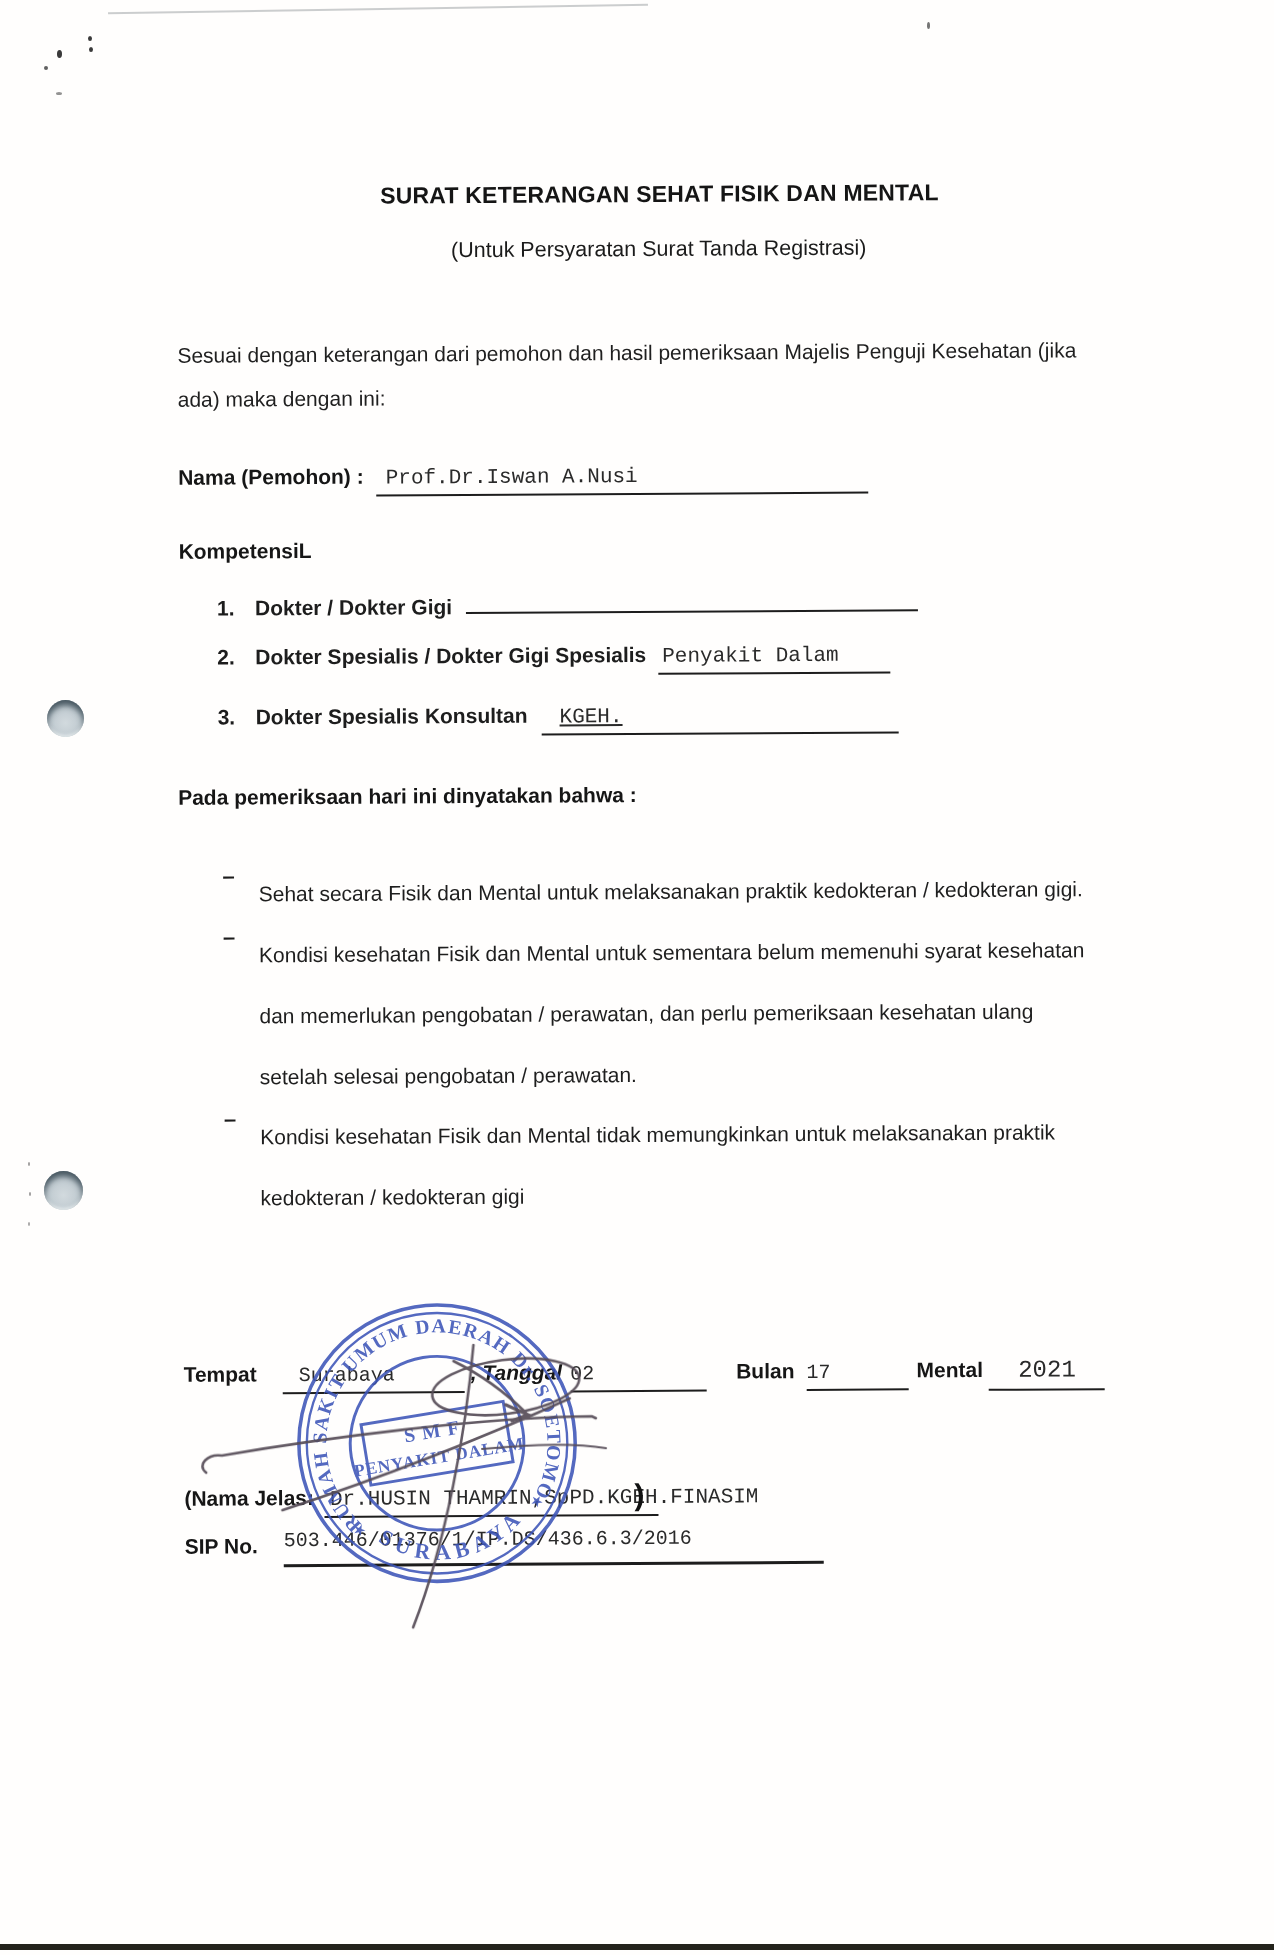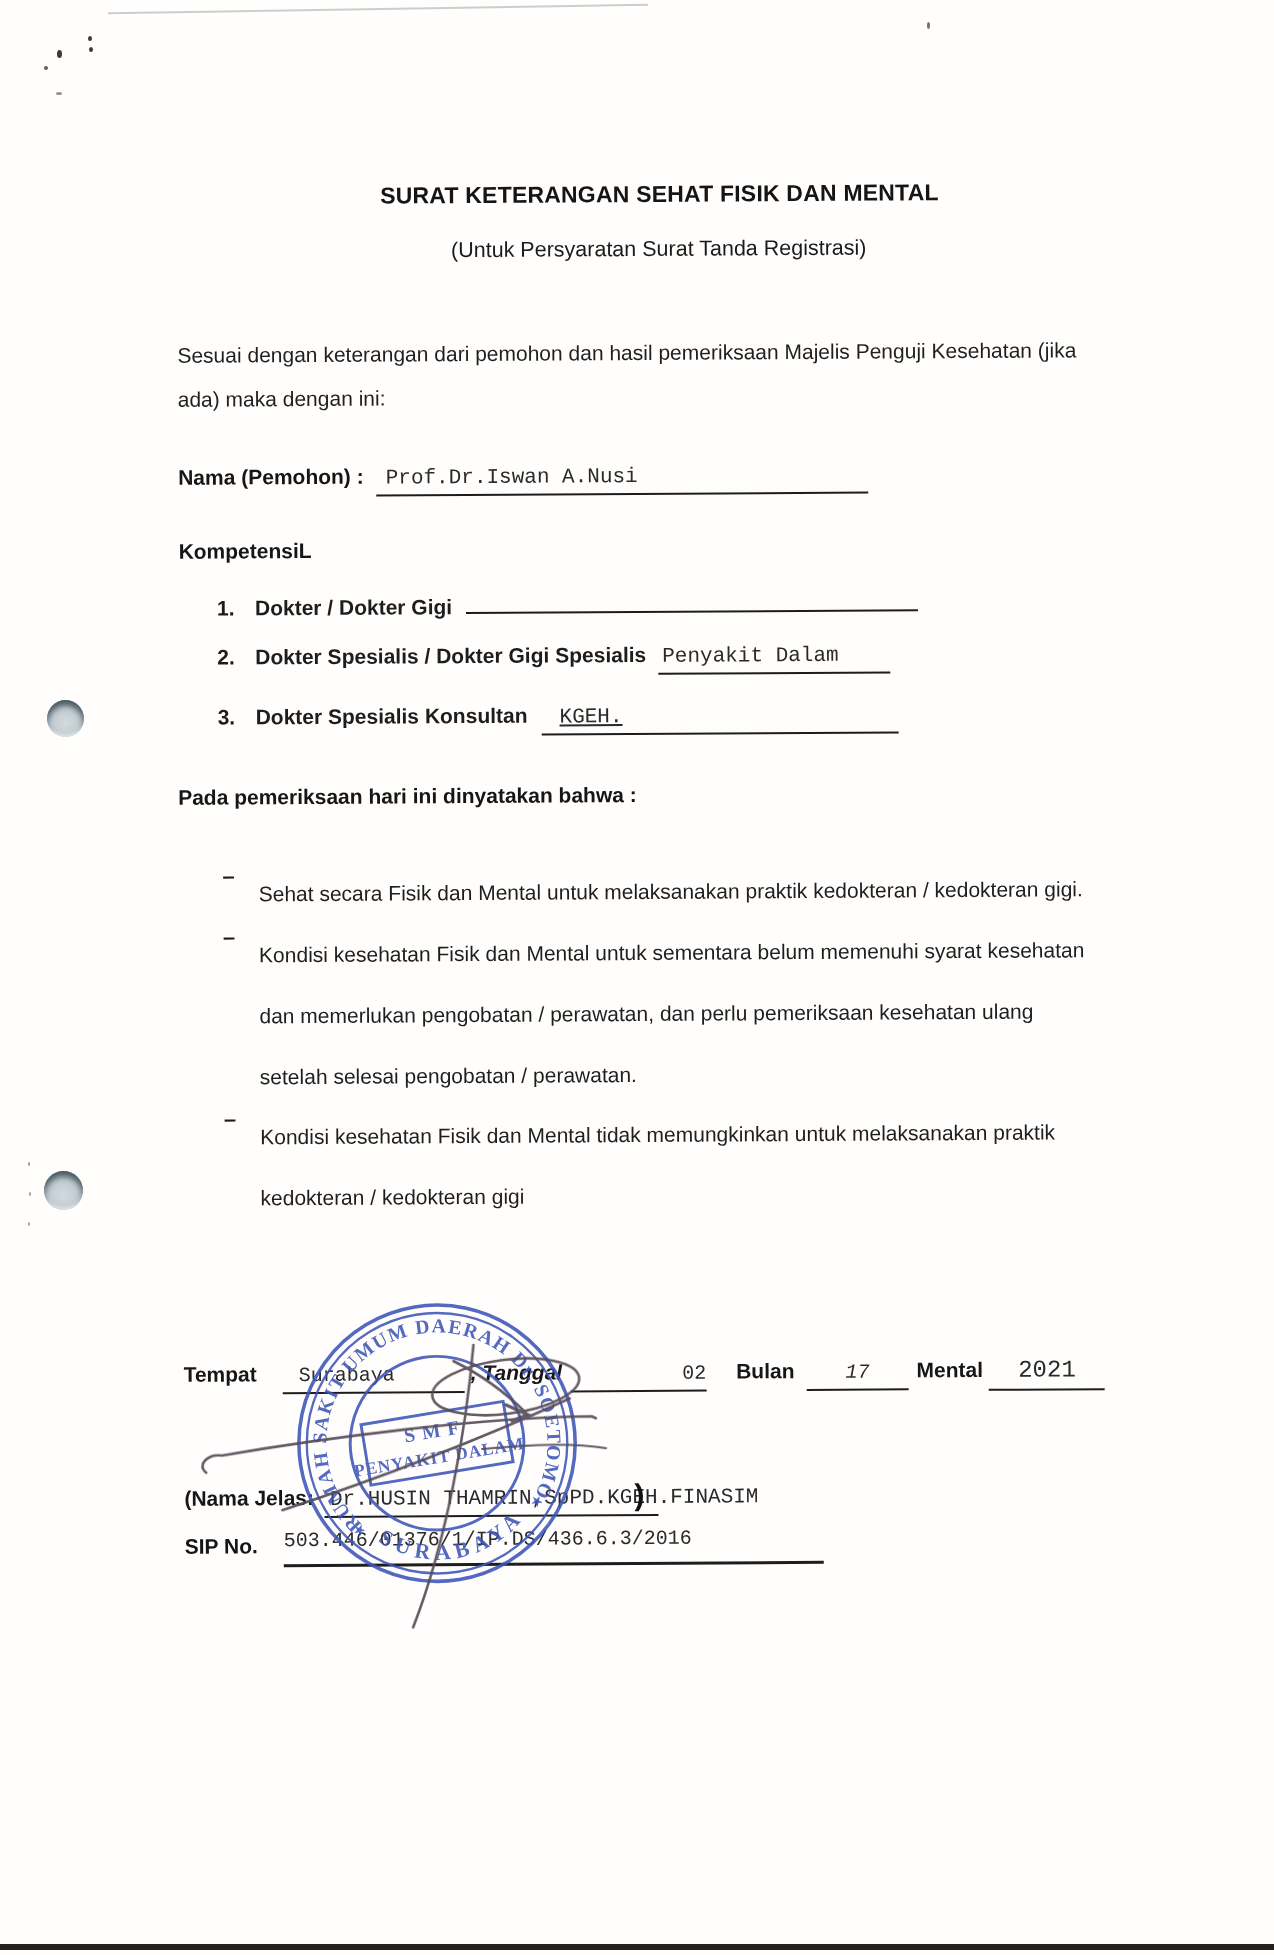--- a/index.html
+++ b/index.html
@@ -119,25 +119,25 @@
         <div>kedokteran / kedokteran gigi</div>
       </div>
     </div>
 
     <div class="abs row" style="left:180px;top:1330px;">
       <span class="label body-text">Tempat</span>
       <span class="fill" style="width:182px;margin-left:26px;">
         <span class="mono" style="padding-left:16px;font-size:20px;">Surabaya</span>
       </span>
       <span class="label body-text" style="margin-left:6px;font-style:italic;">, Tanggal</span>
-      <span class="fill" style="width:136px;margin-left:8px;text-align:right;margin-top:32px;">
+      <span class="fill" style="width:136px;margin-left:8px;text-align:left;margin-top:32px;">
         <span class="mono" style="font-size:20px;">02</span>
       </span>
       <span class="label body-text" style="margin-left:30px;">Bulan</span>
-      <span class="fill" style="width:102px;margin-left:12px;text-align:center;font-style:italic;">
+      <span class="fill" style="width:102px;margin-left:12px;">
         <span class="mono" style="font-size:20px;">17</span>
       </span>
       <span class="label body-text" style="margin-left:8px;">Mental</span>
       <span class="fill" style="width:116px;margin-left:6px;text-align:center;">
         <span class="mono" style="font-size:24px;">2021</span>
       </span>
     </div>
 
     <div class="abs row" style="left:180px;top:1484px;">
       <span class="label body-text">(Nama Jelas:</span>

